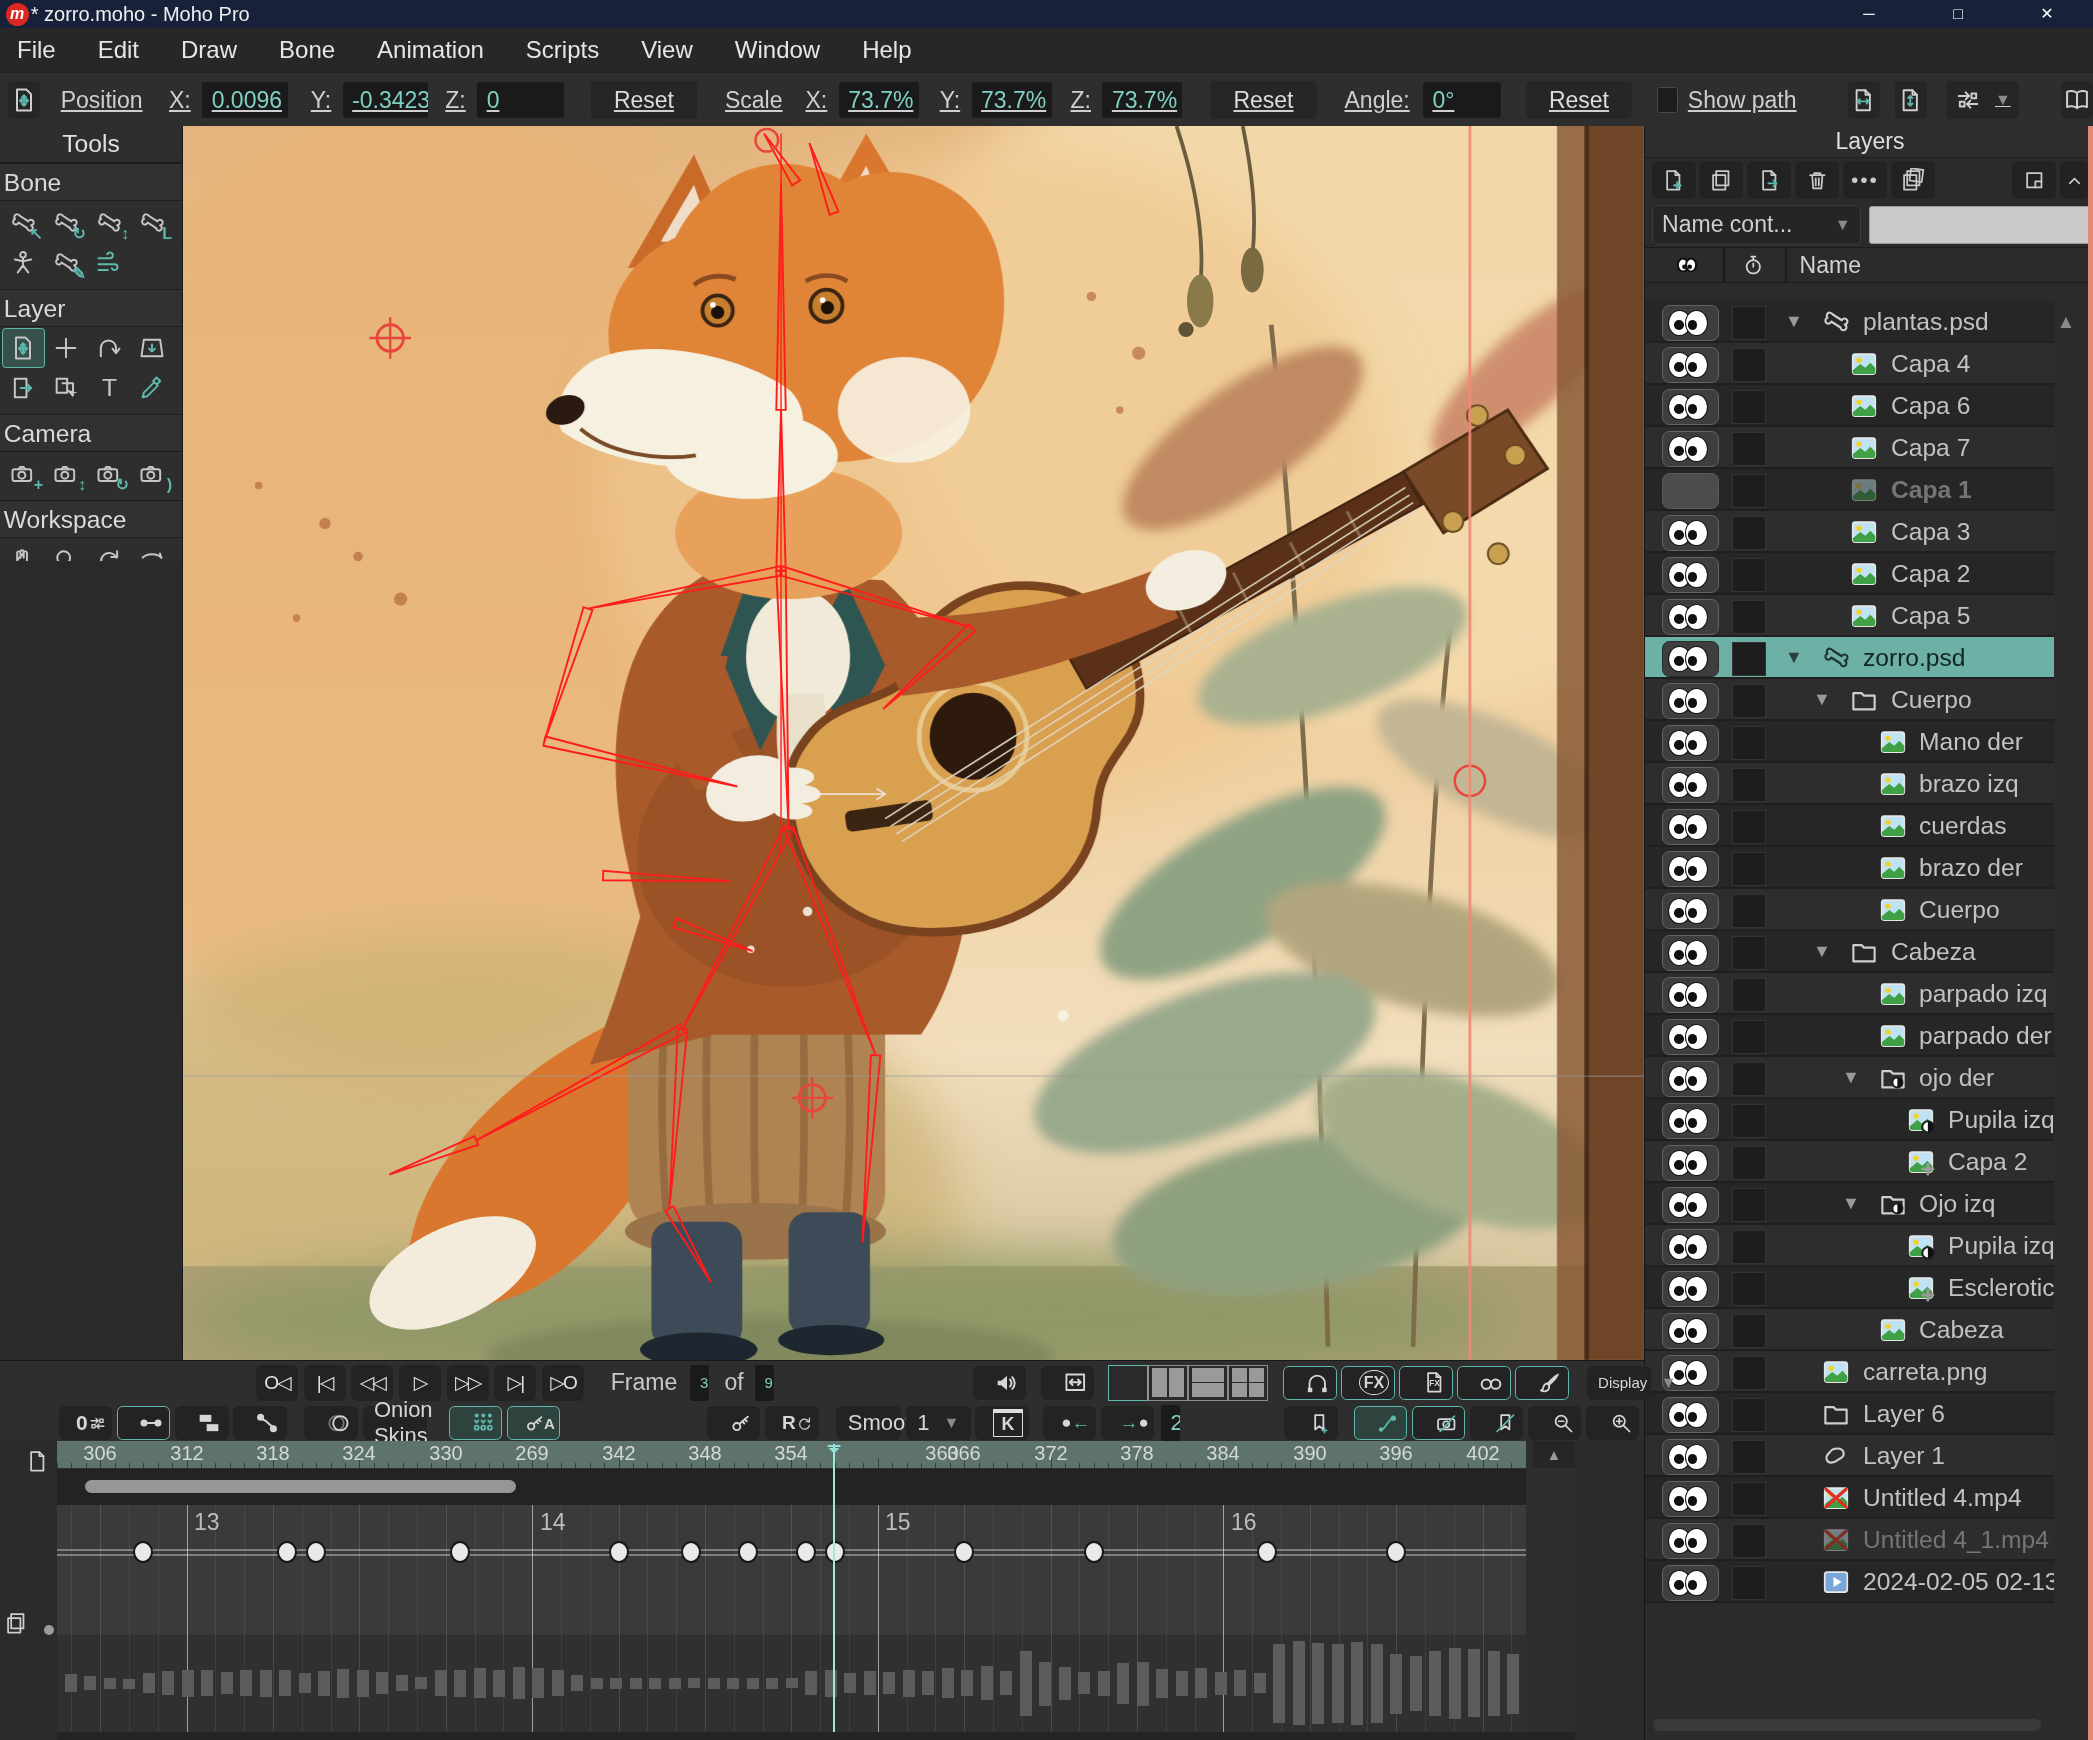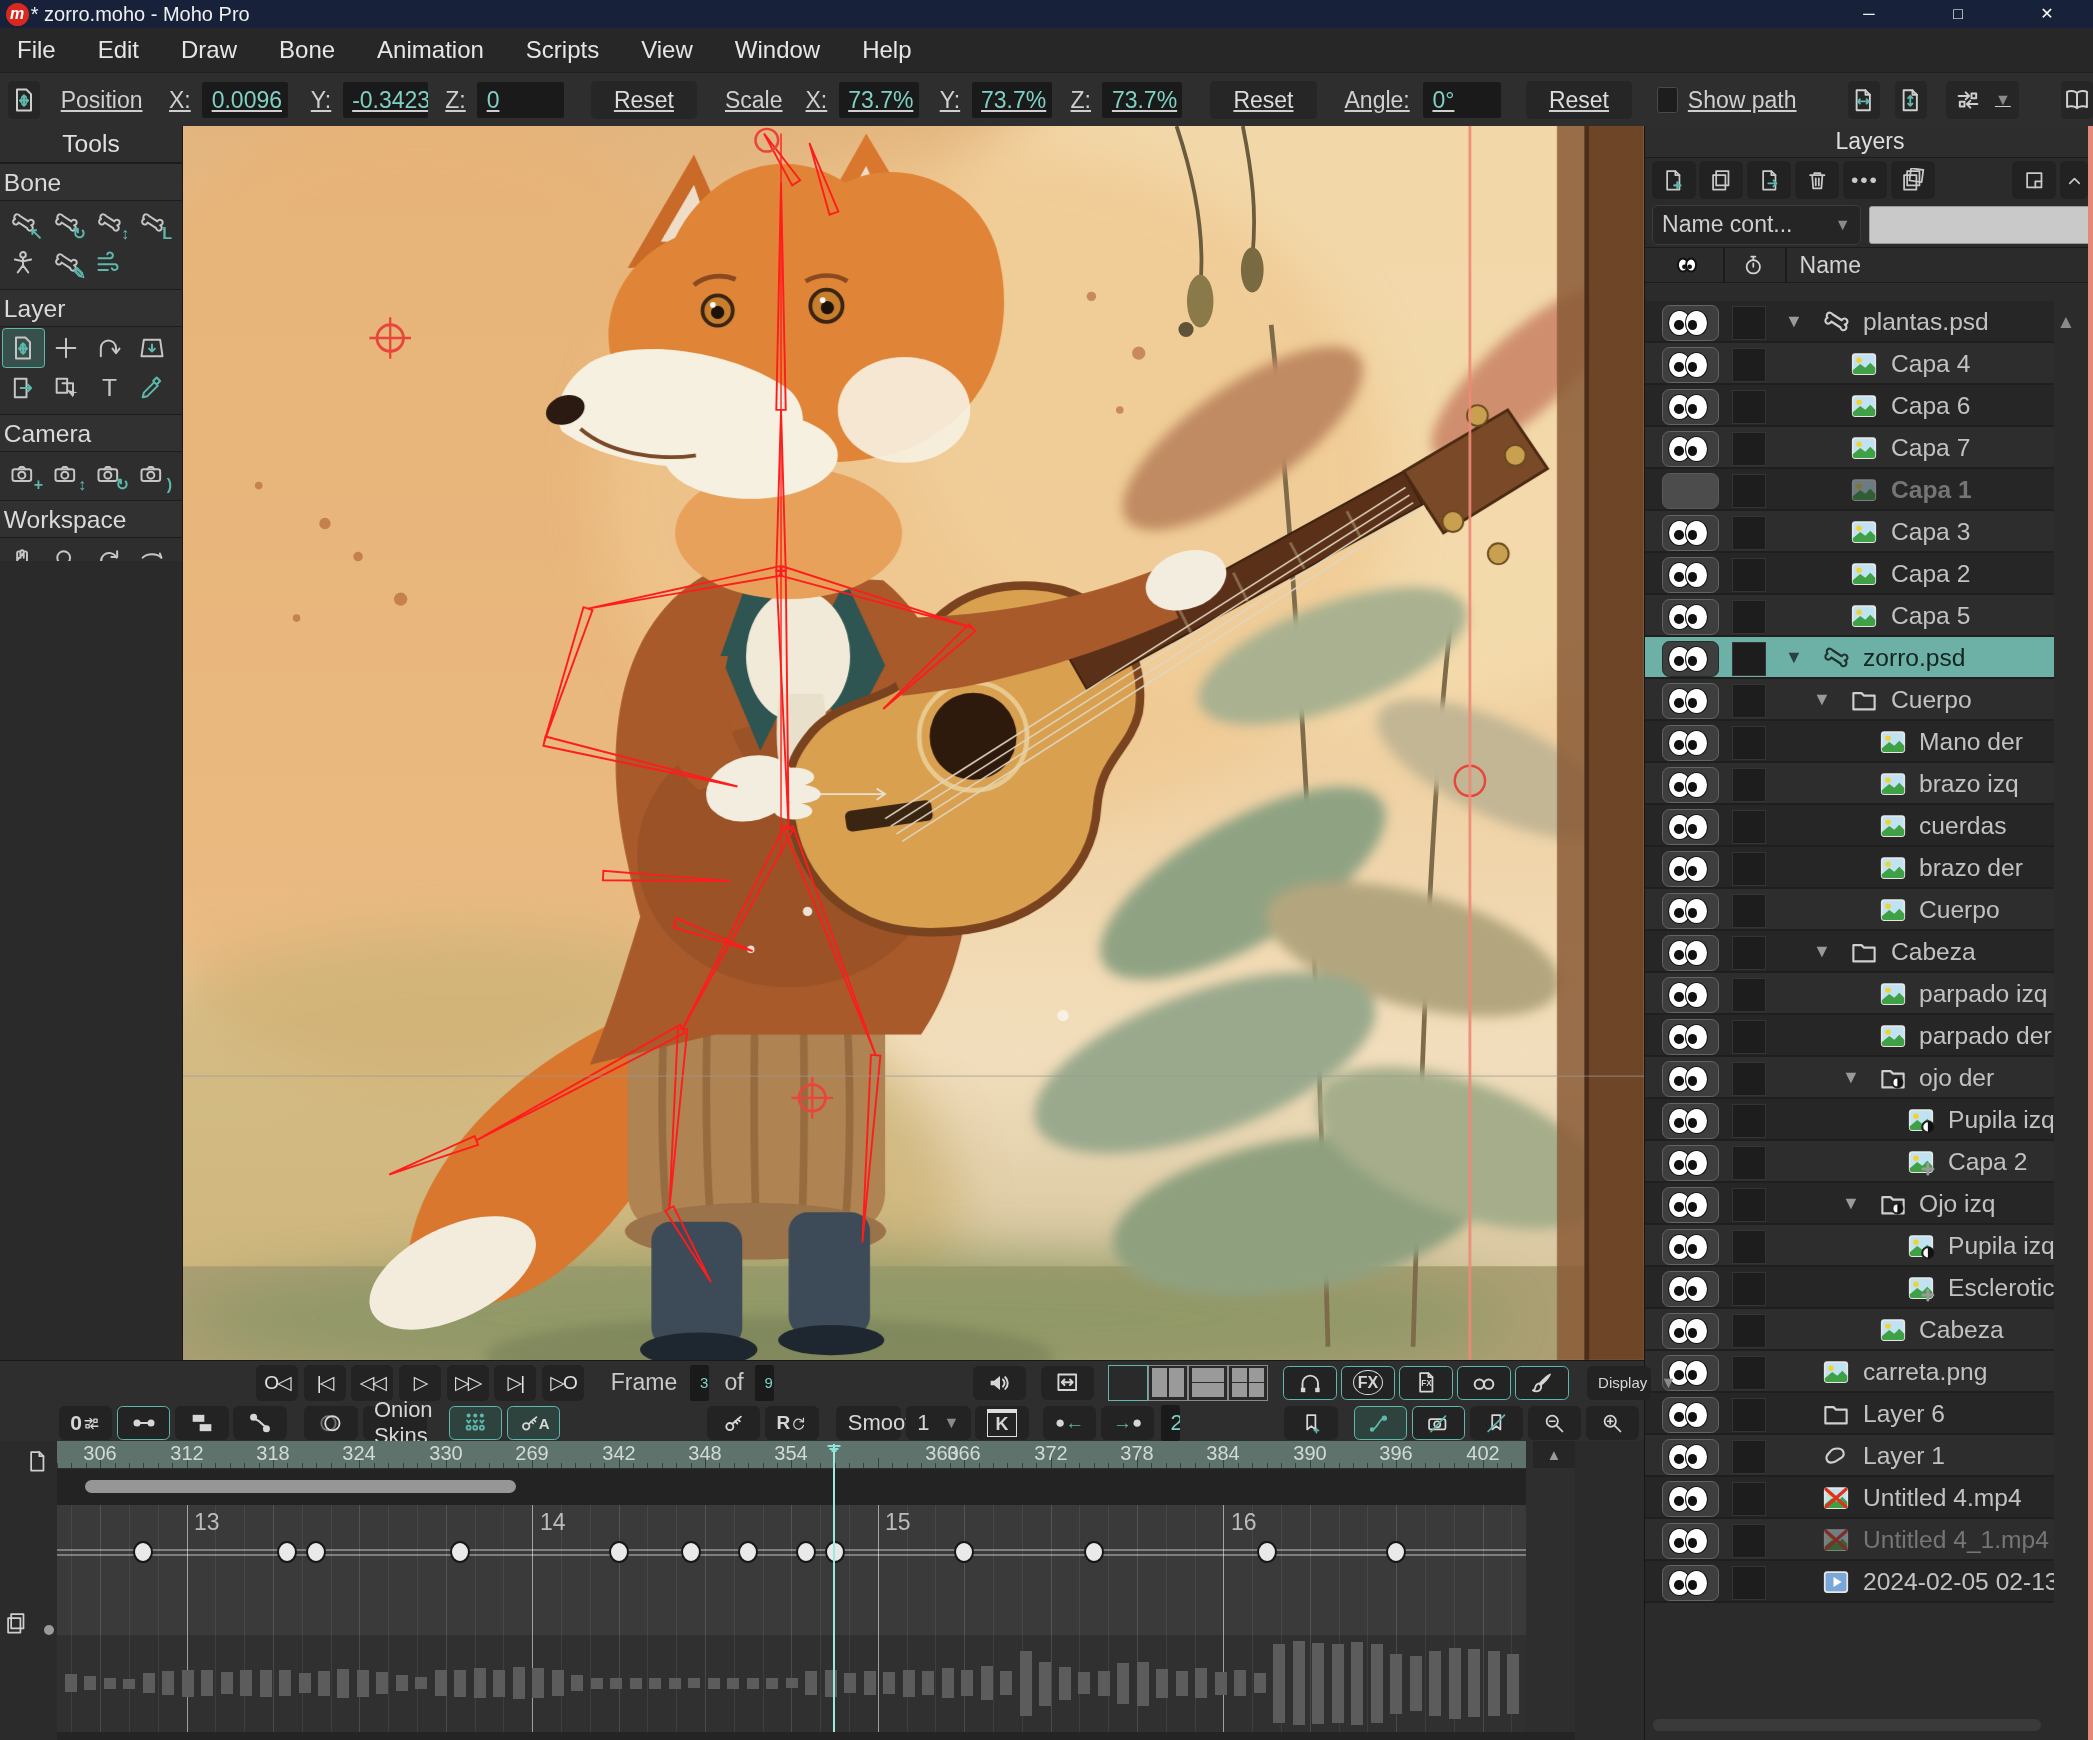--- a/index.html
+++ b/index.html
@@ -103,21 +103,21 @@
   .edge-strip{position:absolute;left:2088px;top:126px;width:5.7px;height:1614px;background:#e2897a;}
 
   
   .timeline{position:absolute;left:0;top:1360px;width:1644px;height:380px;background:#2e2e2e;
             border-top:1.9px solid #191919;}
   .pb-row{position:absolute;left:0;top:0;width:100%;height:43px;display:flex;align-items:center;}
   .pbtn{width:42px;height:36px;background:#232323;border-radius:5.7px;margin-right:5.7px;
         display:flex;align-items:center;justify-content:center;font-size:19px;color:#e2e2e2;letter-spacing:-1.9px;}
   .tl-row2{position:absolute;left:0;top:43px;width:100%;height:38px;display:flex;align-items:center;font-size:22px;}
   .sbtn{height:34px;min-width:42px;background:#232323;border-radius:5.7px;margin-right:4.7px;
-        display:flex;align-items:center;justify-content:center;color:#d6d6d6;position:relative;padding:0 5.7px;}
+        display:flex;align-items:center;justify-content:flex-end;color:#d6d6d6;position:relative;padding:0 5.7px;}
   .sbtn.sel{outline:1.9px solid #5fb8ad;outline-offset:-1.9px;}
   .sbtn.selfill{outline:1.9px solid #5fb8ad;outline-offset:-1.9px;background:#2e423e;}
   .ddown{justify-content:space-between;padding:0 11.4px;}
   .dcar{color:#8a8a8a;font-size:16px;margin-left:13.2px;}
   .ruler{position:absolute;left:57px;top:80px;width:1469px;height:27.4px;background:#5e736c;overflow:hidden;}
   .rlab{position:absolute;top:0.9px;font-size:20px;color:#d3d9d4;transform:translateX(-50%);}
   .rtick{position:absolute;bottom:0;width:0.9px;background:#36423c;}
   .ruler-up{position:absolute;left:1533px;top:80px;width:42px;height:27.4px;background:#262626;
             color:#9a9a9a;text-align:center;line-height:27.4px;font-size:15px;}
   .scrollstrip{position:absolute;left:57px;top:108px;width:1469px;height:36px;background:#232323;}

